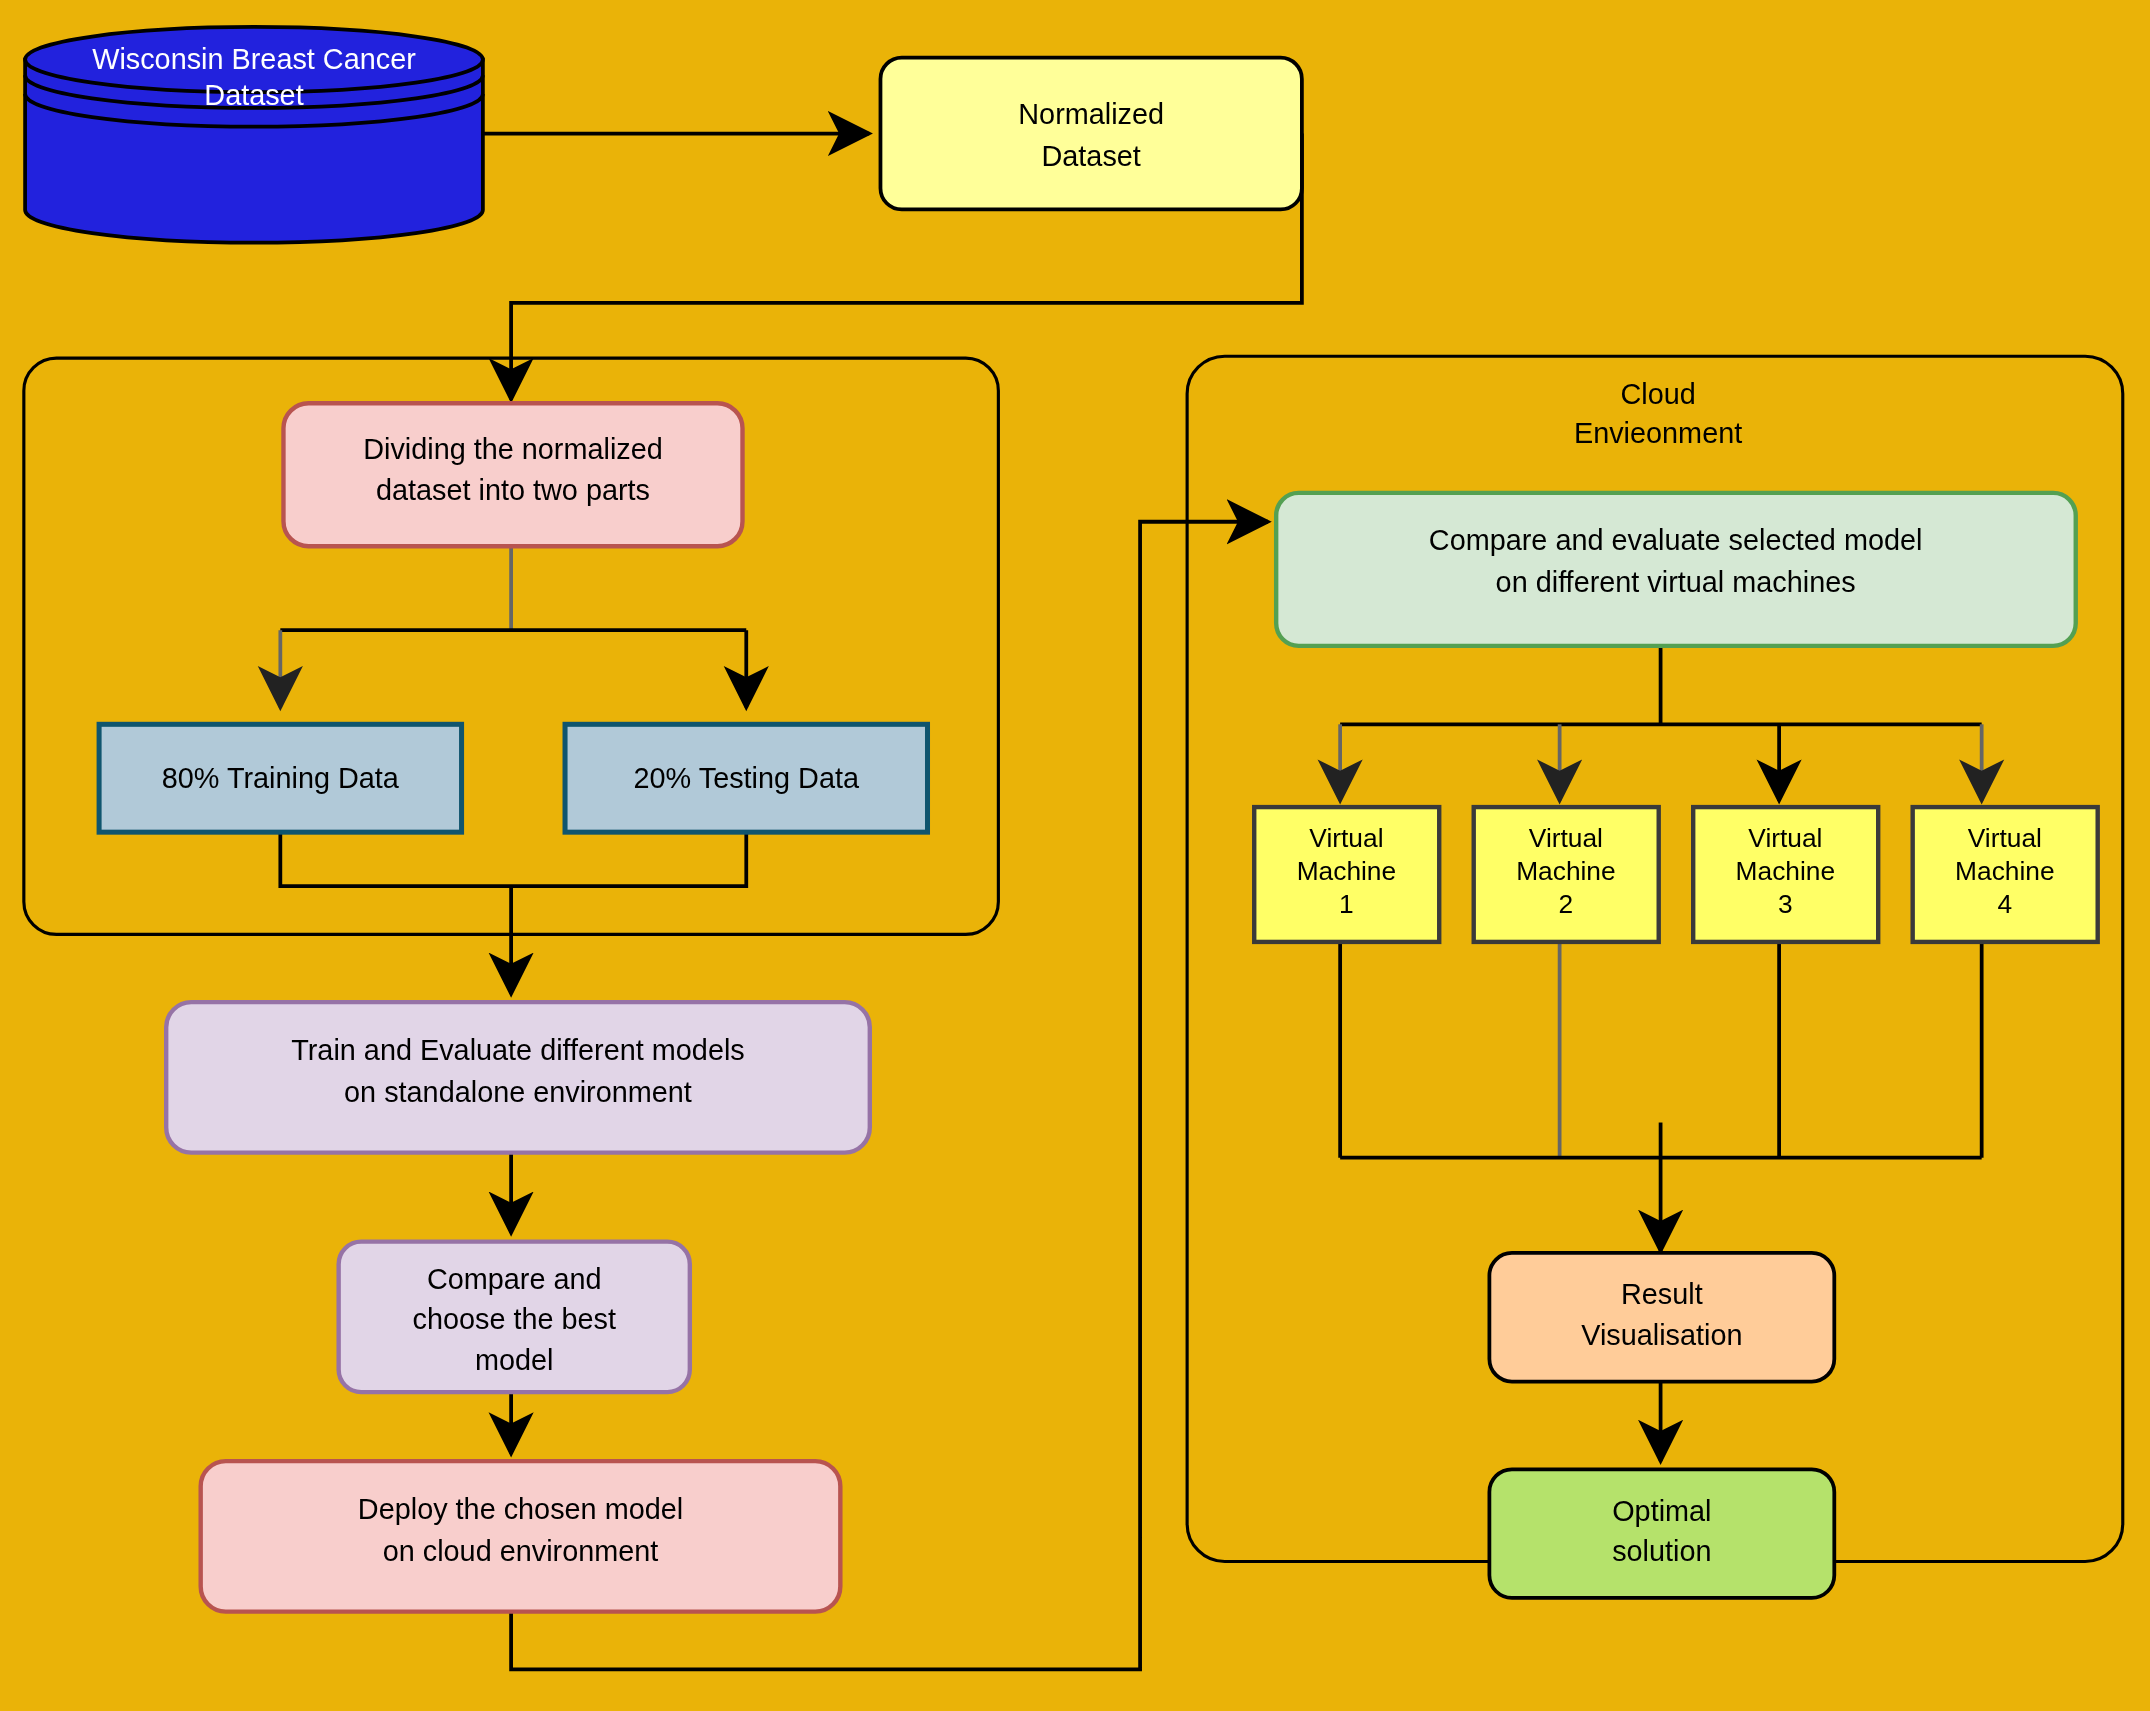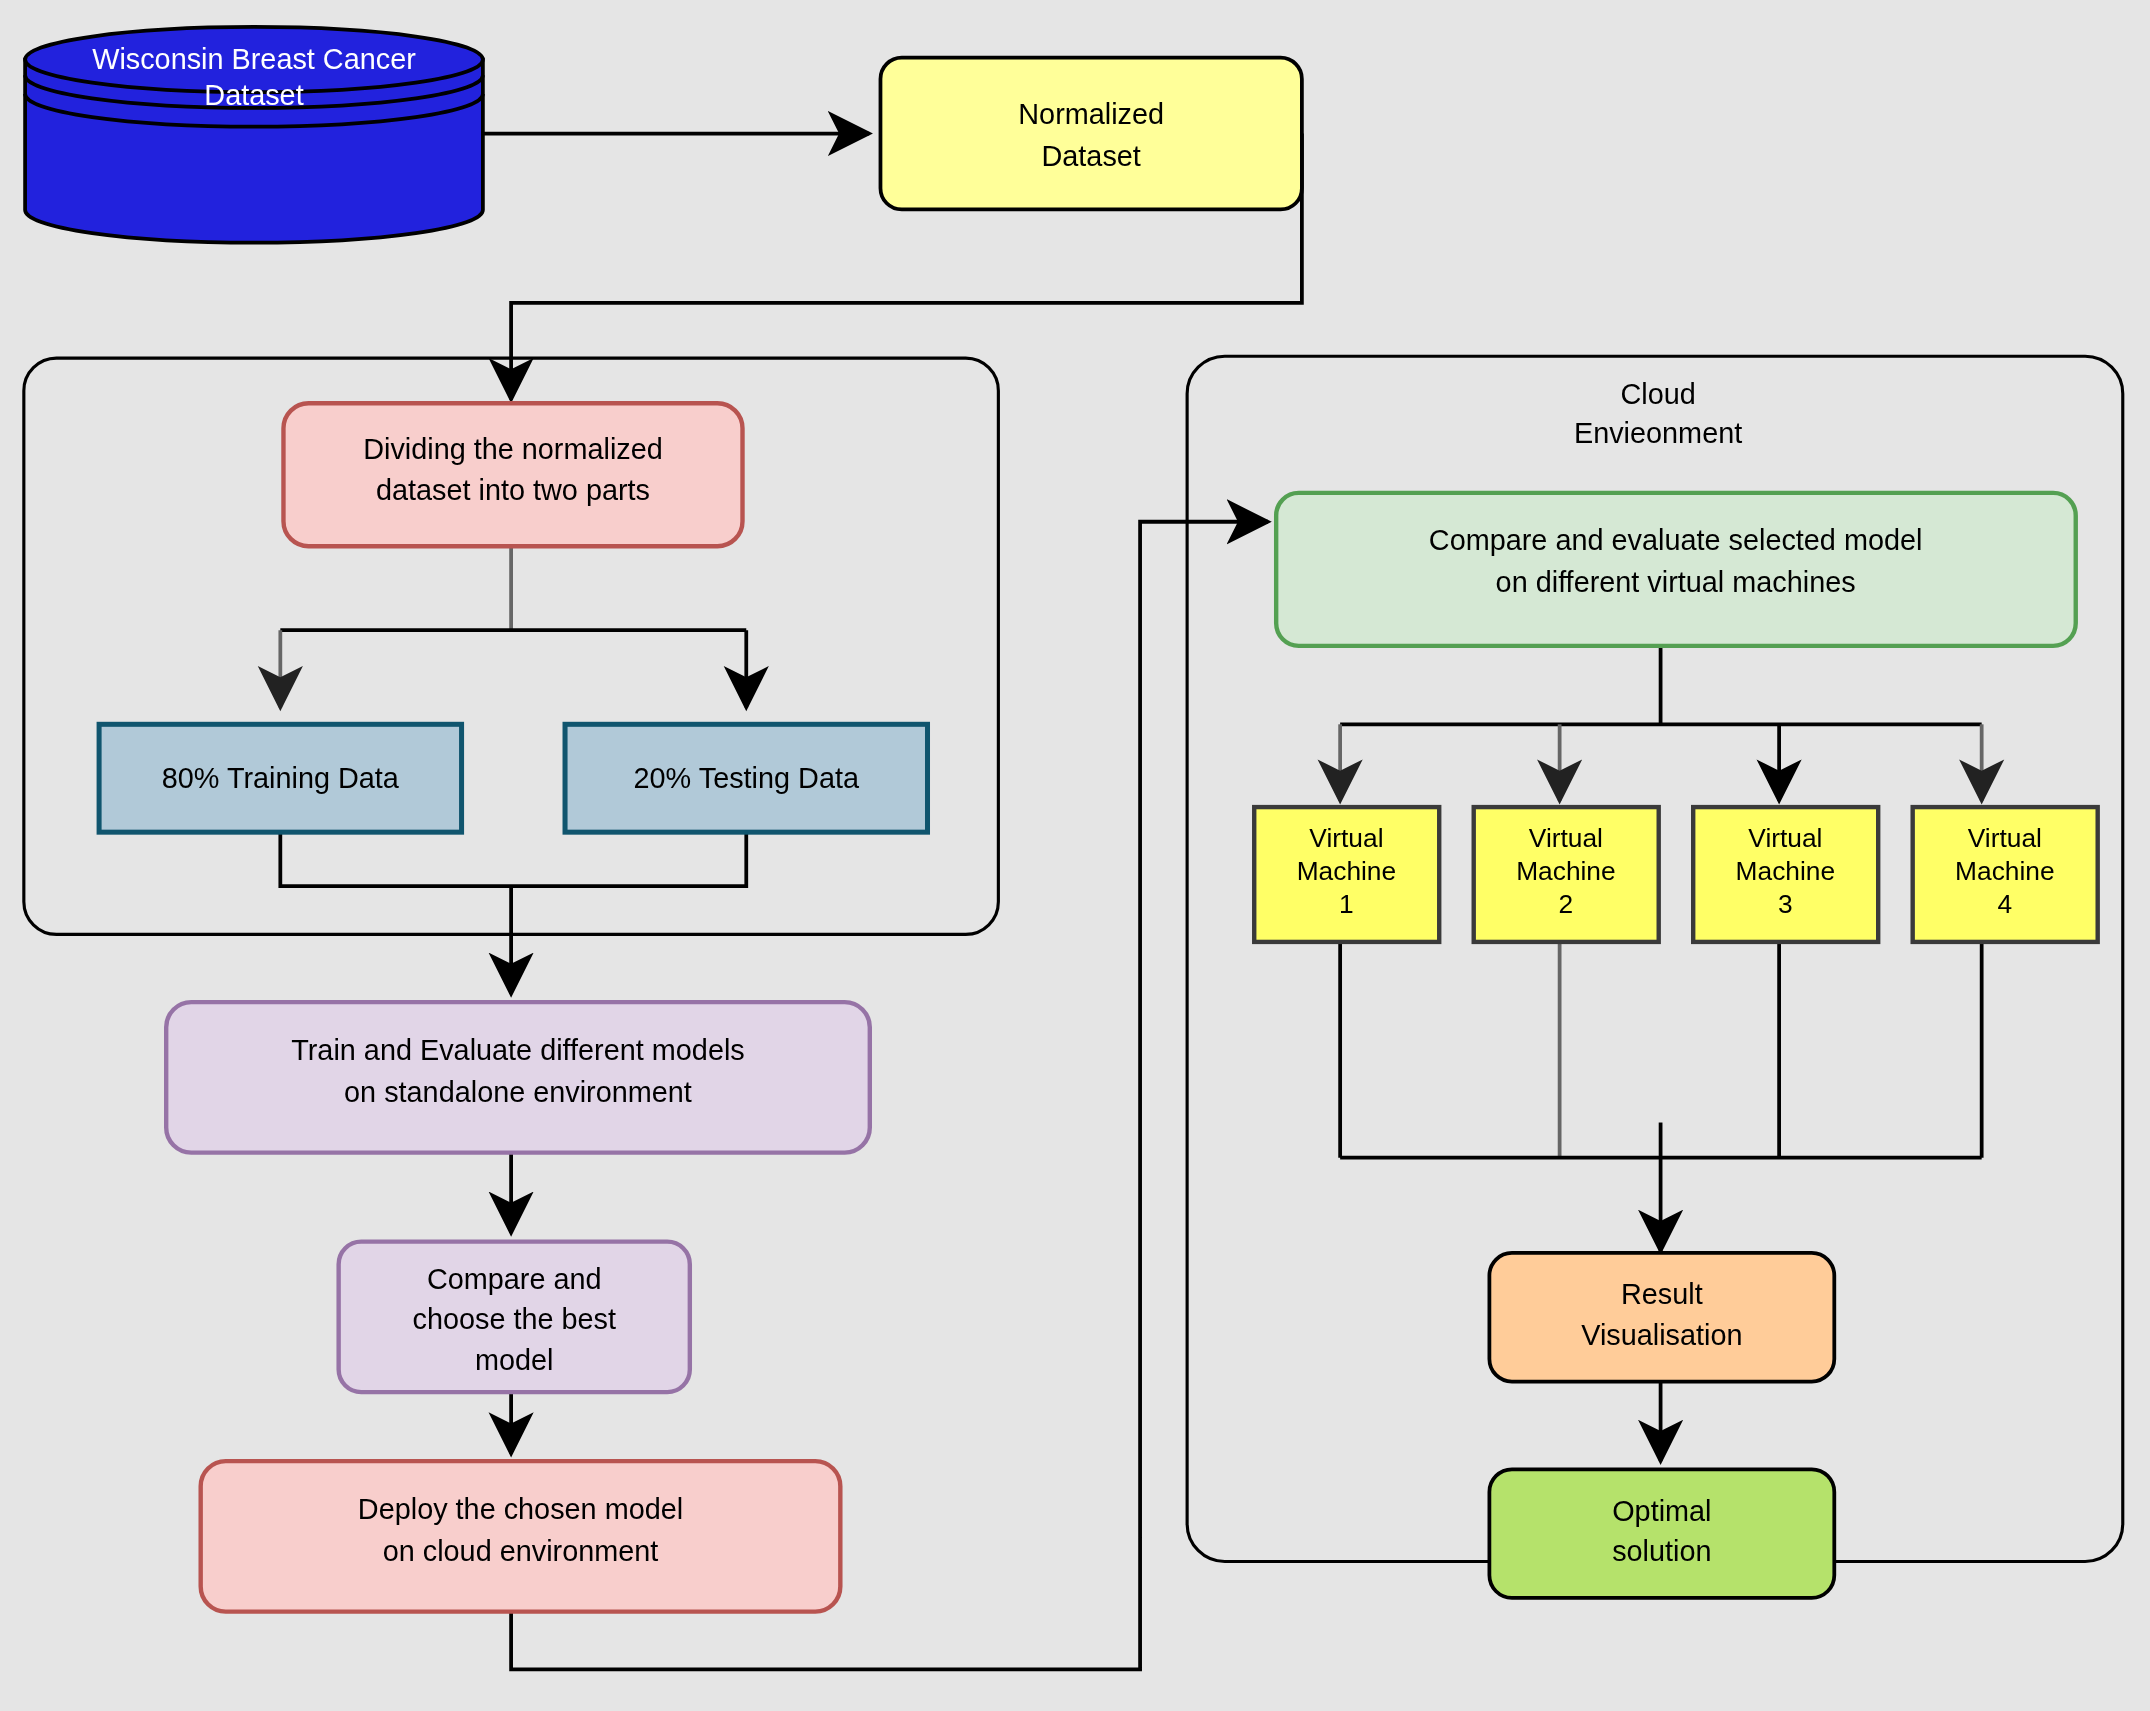--- a/index.html
+++ b/index.html
@@ -1,17 +1,17 @@
 <!DOCTYPE html>
 <html style="font-size:10px"><head>
 <meta charset="utf-8">
 <style>
   html,body{margin:0;padding:0;background:#ffffff;}
   body{width:2151px;height:1712px;font-family:"Liberation Sans",sans-serif;overflow:hidden;}
-  #stage{position:relative;width:2151px;height:1712px;background:#e5e5e5;}
+  #stage{position:relative;width:2151px;height:1712px;background:#eab308;}
   svg{position:absolute;left:0;top:0;width:2151px;height:1712px;}
   .nodetext{font-family:"Liberation Sans",sans-serif;fill:#000;text-anchor:middle;}
   .t46{font-size:46px;}
   .t42{font-size:42px;}
   .dbtext{fill:#ffffff;font-size:46px;text-anchor:middle;font-family:"Liberation Sans",sans-serif;}
   .panel{fill:none;stroke:#000000;stroke-width:5;}
   .edge{fill:none;stroke:#000000;stroke-width:6;}
   .edge-grey{fill:none;stroke:#666666;stroke-width:6;}
 </style>
 </head>

